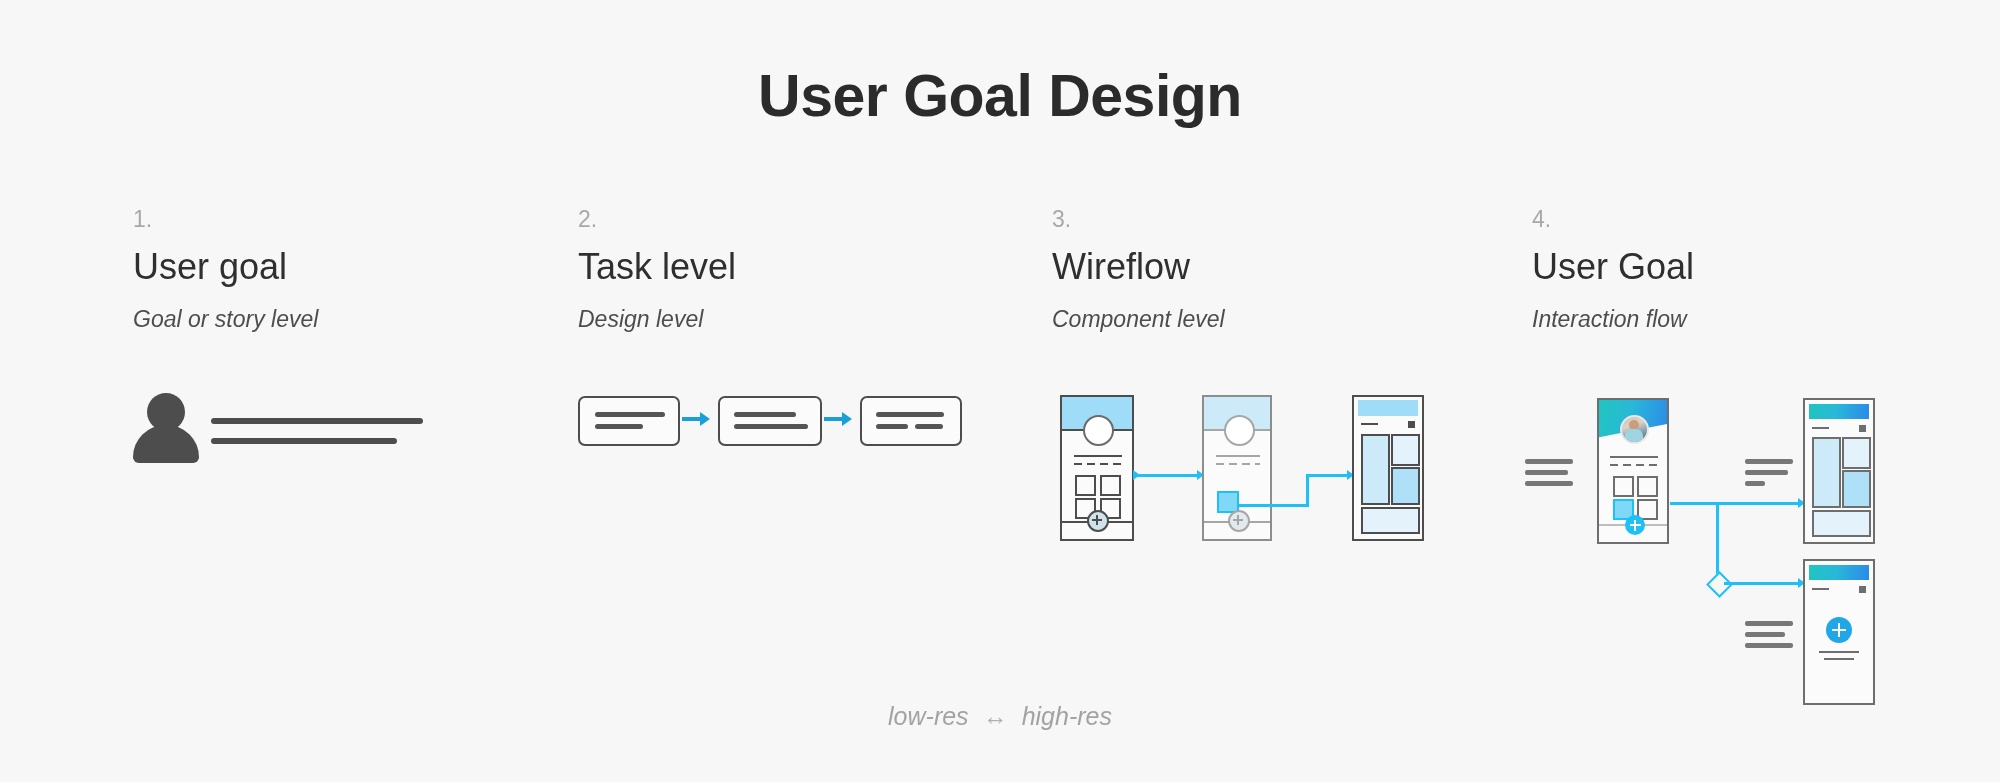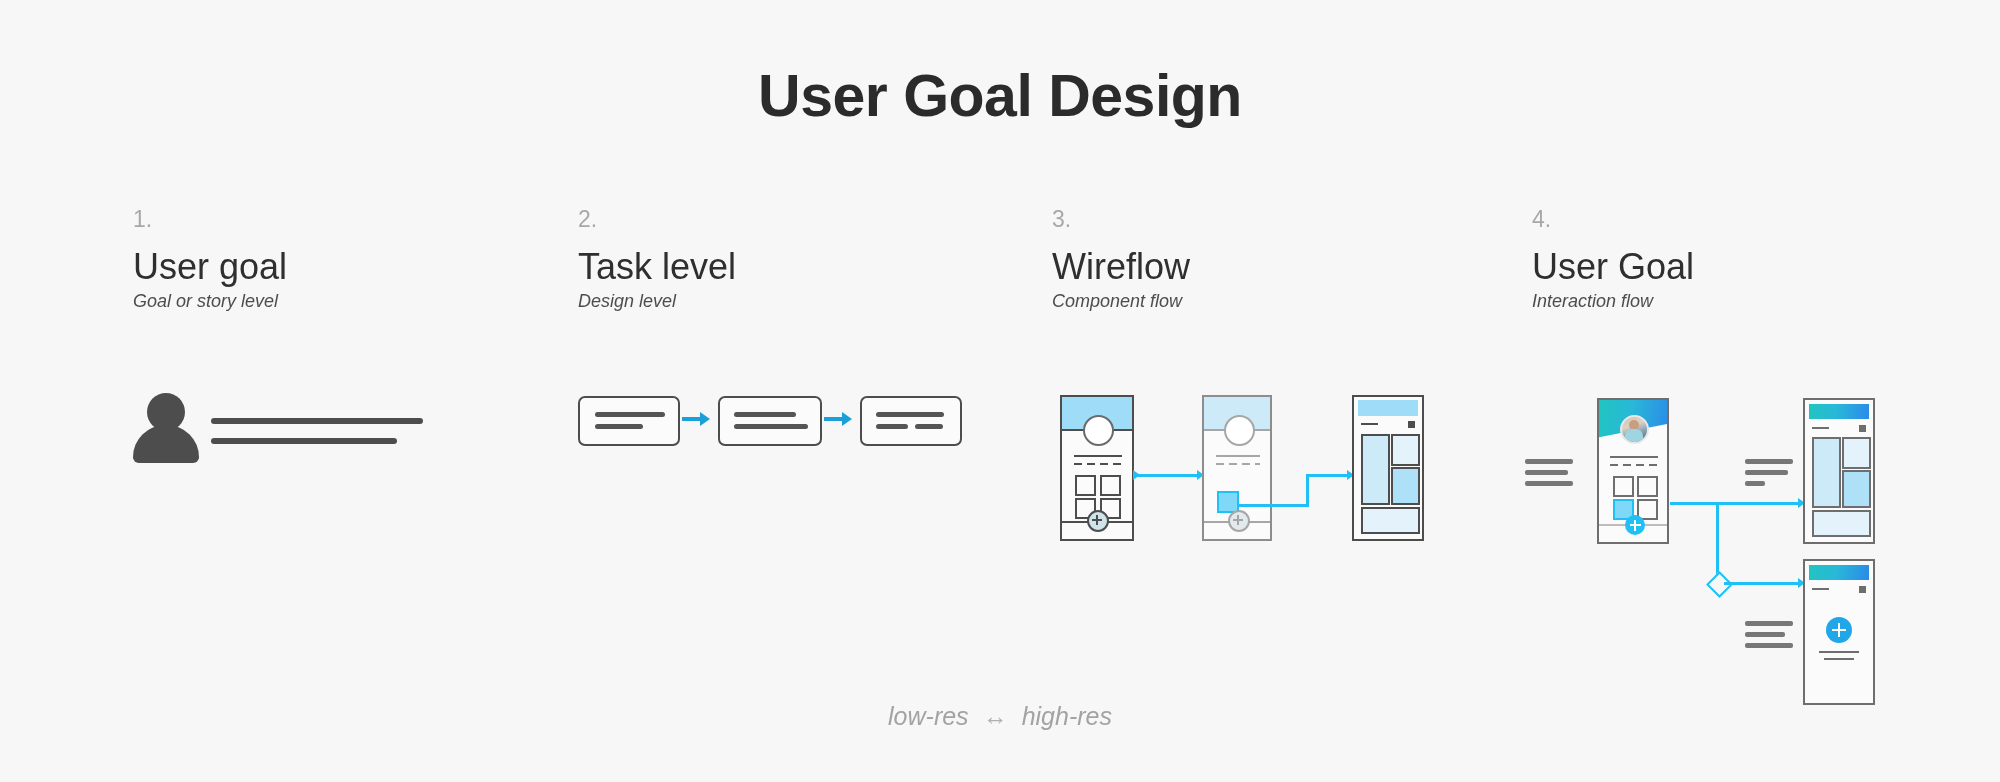--- a/index.html
+++ b/index.html
@@ -9,21 +9,21 @@
     font-family:"Liberation Sans","DejaVu Sans",sans-serif;
     overflow:hidden;position:relative;
   }
   #page-title{
     position:absolute;top:62px;left:0;width:2000px;text-align:center;
     font-size:59px;font-weight:bold;color:#2b2b2b;letter-spacing:-0.5px;
   }
   .column{position:absolute;top:208px;}
   .col-num{font-size:23px;color:#a8a8a8;line-height:1;}
   .col-title{font-size:36px;color:#2f2f2f;margin-top:18px;line-height:1;font-weight:400;}
-  .col-sub{font-size:18px;color:#4d4d4d;font-style:italic;margin-top:7px;line-height:1;}
+  .col-sub{font-size:23px;color:#4d4d4d;font-style:italic;margin-top:23px;line-height:1;}
 
   
   #c1-art{position:absolute;left:133px;top:393px;width:300px;height:70px;}
   .person-head{position:absolute;left:14px;top:0px;width:38px;height:38px;border-radius:50%;background:#4d4d4d;}
   .person-body{position:absolute;left:0px;top:32px;width:66px;height:38px;background:#4d4d4d;
       border-radius:33px 33px 6px 6px;}
   .gline{position:absolute;background:#4d4d4d;border-radius:4px;height:6px;}
 
   
   #c2-art{position:absolute;left:578px;top:396px;width:380px;height:50px;}
@@ -65,21 +65,21 @@
   <div class="col-sub">Goal or story level</div>
 </div>
 <div class="column" style="left:578px;">
   <div class="col-num">2.</div>
   <div class="col-title">Task level</div>
   <div class="col-sub">Design level</div>
 </div>
 <div class="column" style="left:1052px;">
   <div class="col-num">3.</div>
   <div class="col-title">Wireflow</div>
-  <div class="col-sub">Component flow</div>
+  <div class="col-sub">Component level</div>
 </div>
 <div class="column" style="left:1532px;">
   <div class="col-num">4.</div>
   <div class="col-title">User Goal</div>
   <div class="col-sub">Interaction flow</div>
 </div>
 
 <div id="c1-art">
   <div>
     <div class="person-head"></div>

